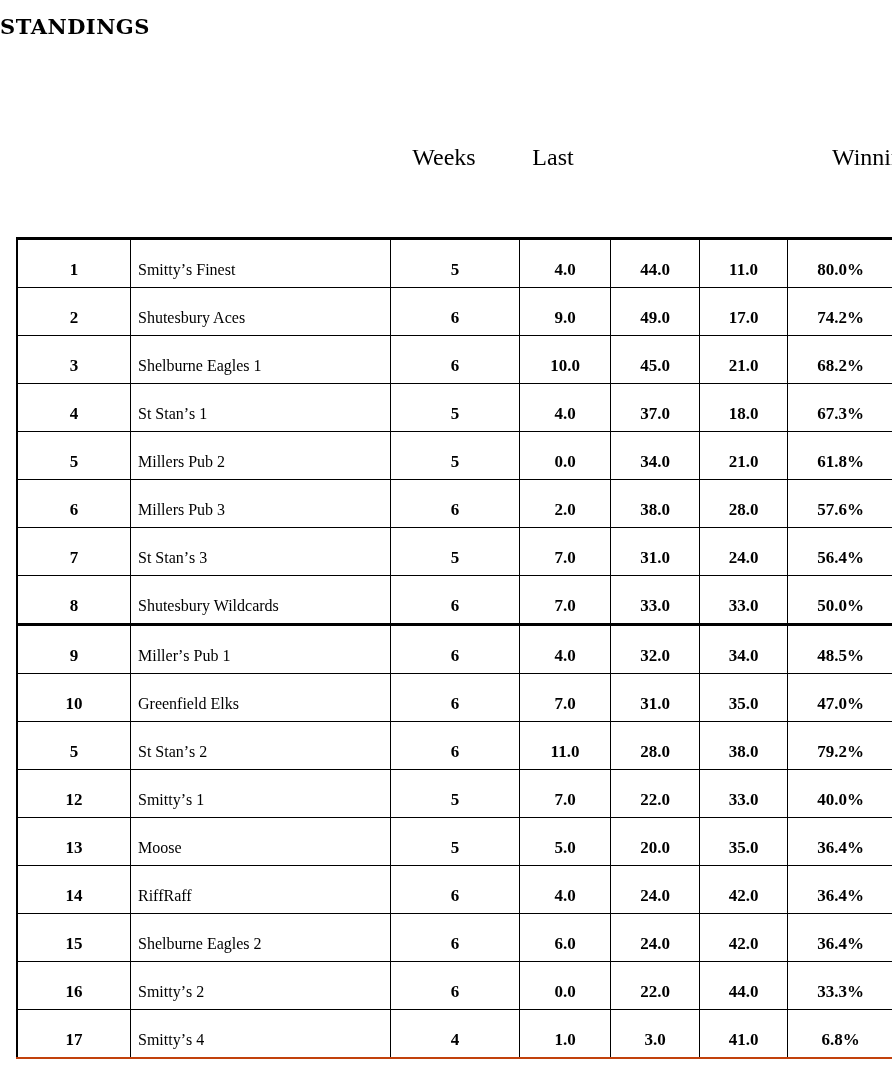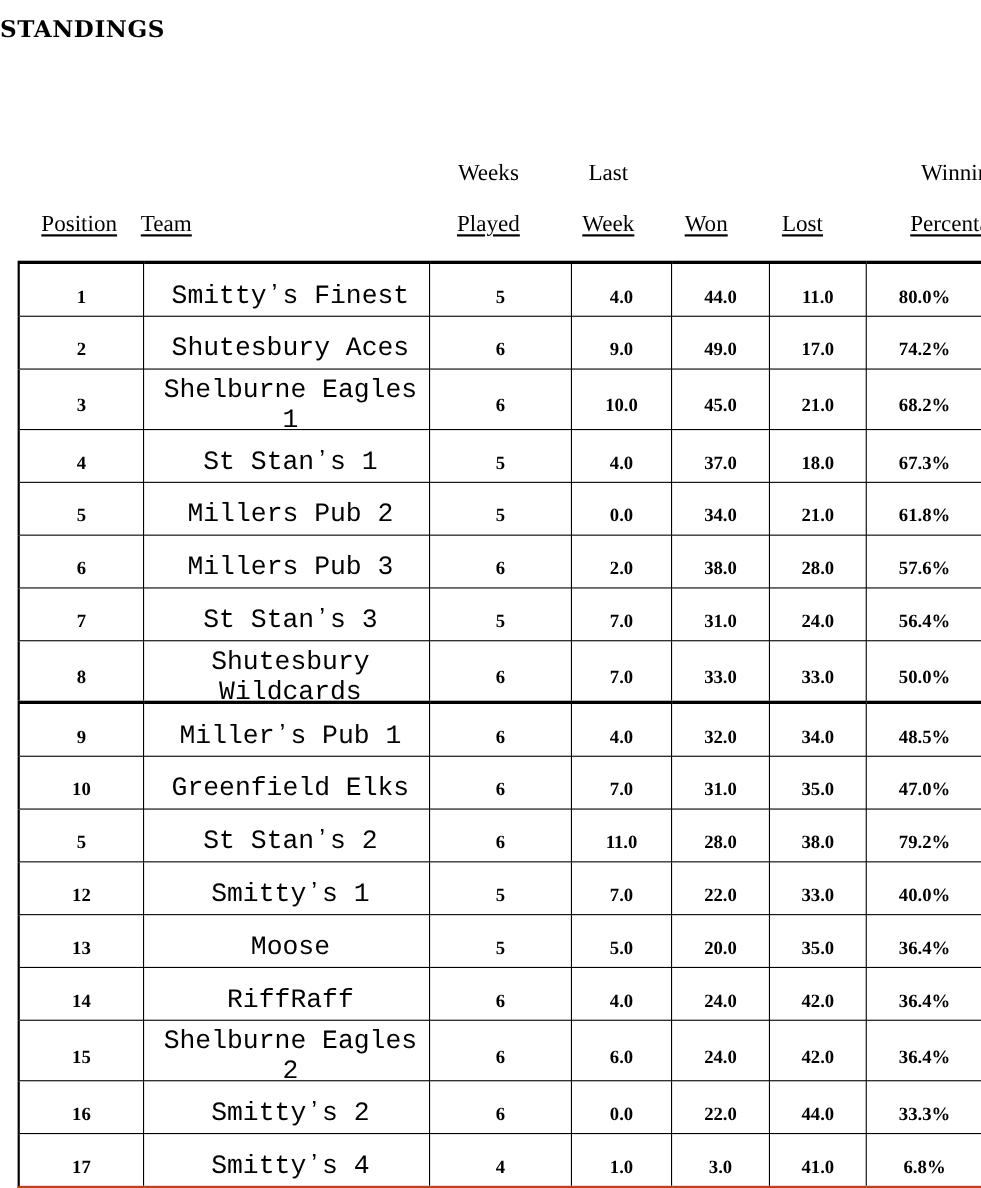--- a/index.html
+++ b/index.html
@@ -46,21 +46,21 @@
     position: absolute;
     left: 0;
     width: 862px;
     height: 40px;
   }
   .hdr-row.line1 { top: 0px; }
   .hdr-row.line2 { top: 46px; }
 
   .hdr-cell {
     position: absolute;
-    font-size: 21px;
+    font-size: 24px;
     line-height: 30px;
     white-space: nowrap;
     font-family: Liberation Serif, serif;
   }
   .hdr-cell.centered { text-align: center; }
   .hdr-cell.leftal  { text-align: left; }
   .hdr-underline {
     text-decoration: underline;
     text-underline-offset: 3px;
   }
@@ -98,24 +98,23 @@
   .standings-table td:last-child     { border-right: 2px solid #000000; }
 
   td.cell-position {
     width: 112px;
     text-align: center;
     font-size: 17px;
     font-weight: 600;
   }
   td.cell-team {
     width: 252px;
-    text-align: center;
+    text-align: left;
     padding-left: 7px;
-    font-size: 24px;
-    font-family: Liberation Mono, monospace;
+    font-size: 16px;
   }
   td.cell-num {
     text-align: center;
     font-size: 17px;
     font-weight: 600;
   }
   td.cell-weeks { width: 128px; }
   td.cell-last  { width: 90px;  }
   td.cell-won   { width: 88px;  }
   td.cell-lost  { width: 87px;  }
@@ -136,29 +135,20 @@
   <div class="title">STANDINGS</div>
 
   <div class="header-block">
 
     <div class="hdr-row line1">
       <div class="hdr-cell centered c-weeks">Weeks</div>
       <div class="hdr-cell centered c-last">Last</div>
       <div class="hdr-cell centered c-pct">Winning</div>
     </div>
 
-    <div class="hdr-row line2">
-      <div class="hdr-cell centered c-position"><span class="hdr-underline">Position</span></div>
-      <div class="hdr-cell leftal c-team"><span class="hdr-underline">Team</span></div>
-      <div class="hdr-cell centered c-weeks"><span class="hdr-underline">Played</span></div>
-      <div class="hdr-cell centered c-last"><span class="hdr-underline">Week</span></div>
-      <div class="hdr-cell centered c-won"><span class="hdr-underline">Won</span></div>
-      <div class="hdr-cell centered c-lost"><span class="hdr-underline">Lost</span></div>
-      <div class="hdr-cell centered c-pct"><span class="hdr-underline">Percentage</span></div>
-    </div>
 
   </div>
 
   <table class="standings-table">
     <tbody id="standings-body">
         <tr>
           <td class="cell-position">
             <span class="cell-inner">1</span>
           </td>
           <td class="cell-team">

